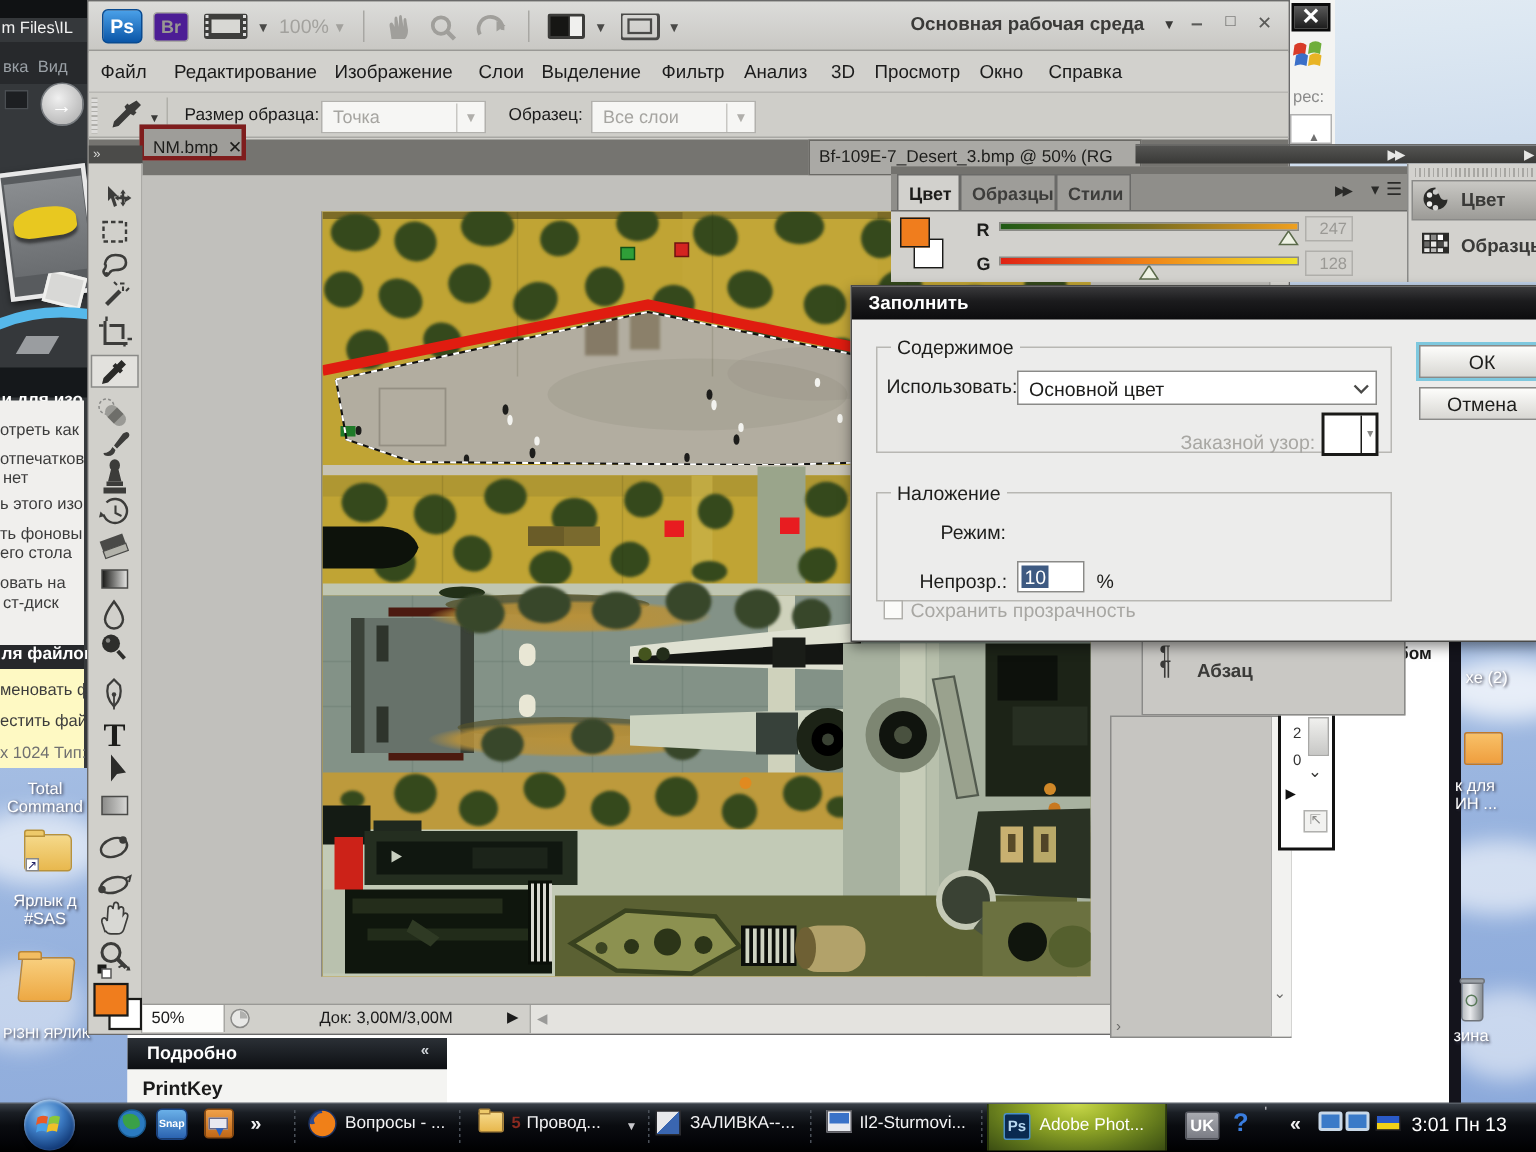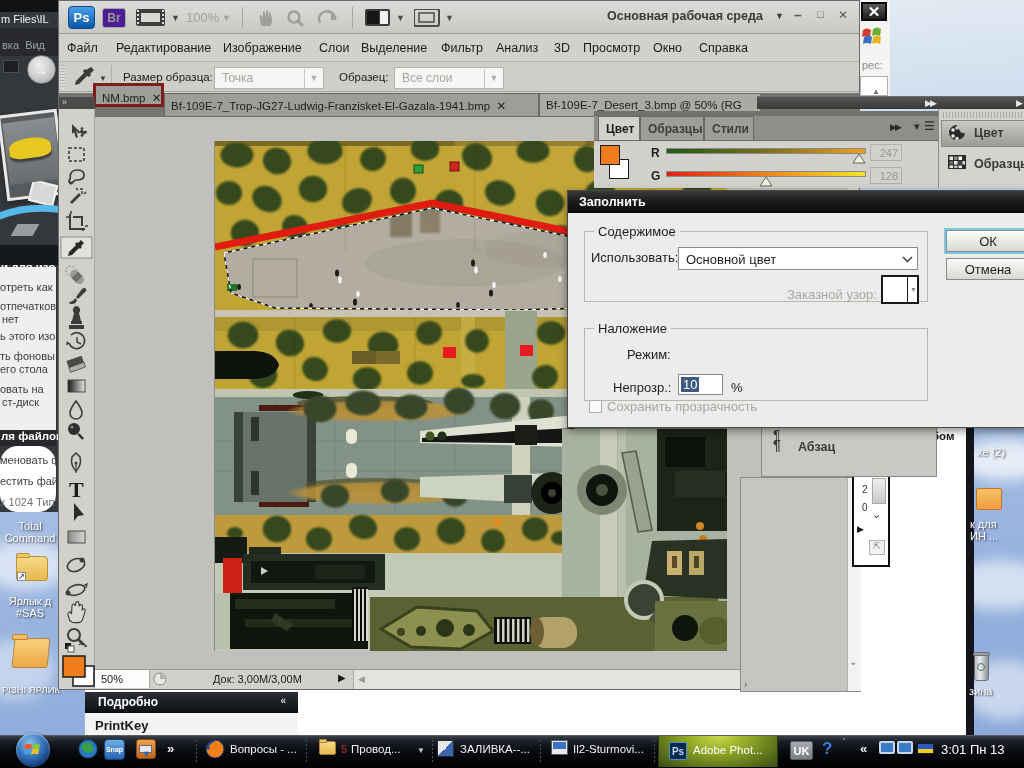--- a/index.html
+++ b/index.html
@@ -48,21 +48,21 @@
       <div class="abs" style="left:0;top:14px;white-space:nowrap;">отреть как</div>
       <div class="abs" style="left:0;top:33px;white-space:nowrap;">отпечатков</div>
       <div class="abs" style="left:2px;top:46px;white-space:nowrap;">нет</div>
       <div class="abs" style="left:0;top:63px;white-space:nowrap;">ь этого изо</div>
       <div class="abs" style="left:0;top:83px;white-space:nowrap;">ть фоновы</div>
       <div class="abs" style="left:0;top:96px;white-space:nowrap;">его стола</div>
       <div class="abs" style="left:0;top:116px;white-space:nowrap;">овать на</div>
       <div class="abs" style="left:2px;top:129px;white-space:nowrap;">ст-диск</div>
     </div>
     <div class="abs" style="left:0;top:430px;width:56px;height:16px;background:#26282b;color:#fff;font-size:11.5px;font-weight:bold;padding-left:1px;white-space:nowrap;">ля файлов</div>
-    <div class="abs" style="left:0;top:446px;width:56px;height:66px;background:#ffffff;color:#3c3c3c;font-size:11px;border-radius:18px;">
+    <div class="abs" style="left:0;top:446px;width:56px;height:66px;background:#fef9c3;color:#3c3c3c;font-size:11px;">
       <div class="abs" style="left:0;top:8px;white-space:nowrap;">меновать ф</div>
       <div class="abs" style="left:0;top:29px;white-space:nowrap;">естить фай</div>
       <div class="abs" style="left:0;top:50px;color:#707070;white-space:nowrap;">х 1024 Тип:</div>
     </div>
   </div>
 
   <div class="abs" style="left:0;top:520px;width:60px;color:#fff;font-size:11px;text-align:center;text-shadow:1px 1px 2px #334;">Total<br>Command</div>
   <div class="abs" style="left:16px;top:556px;width:32px;height:25px;background:linear-gradient(180deg,#f5d98a,#e8b84e);border:1px solid #b8923a;border-radius:2px 4px 3px 3px;"></div>
   <div class="abs" style="left:16px;top:553px;width:14px;height:5px;background:#edc96a;border:1px solid #b8923a;border-radius:2px 2px 0 0;"></div>
   <div class="abs" style="left:17px;top:572px;width:9px;height:9px;background:#fff;border:1px solid #888;font-size:8px;line-height:8px;color:#226;">↗</div>
@@ -168,21 +168,20 @@
       <span class="abs" style="left:89px;top:1px;width:19px;height:19px;border-left:1px solid #c8c7c3;color:#b0afab;font-size:9px;text-align:center;line-height:19px;">▼</span>
     </div>
     <div class="abs" style="left:280px;top:70px;color:#1b1b1b;font-size:11.5px;">Образец:</div>
     <div class="abs" style="left:335px;top:66px;width:110px;height:22px;background:#f6f6f4;border:1px solid #b2b1ad;">
       <span class="abs" style="left:7px;top:3px;color:#a6a5a1;font-size:12px;">Все слои</span>
       <span class="abs" style="left:89px;top:1px;width:19px;height:19px;border-left:1px solid #c8c7c3;color:#b0afab;font-size:9px;text-align:center;line-height:19px;">▼</span>
     </div>
 
     <div class="abs" style="left:0;top:92px;width:800px;height:24px;background:#757470;"></div>
     <div class="abs" style="left:34px;top:82px;width:71px;height:24px;background:#9e9d99;border:3px solid #7f1d1d;color:#1d1d1b;font-size:11.5px;padding:5px 0 0 6px;">NM.bmp&nbsp;&nbsp;✕</div>
-    <div class="abs" style="left:105px;top:92px;width:375px;height:24px;background:#9e9d99;border:1px solid #6a6965;color:#1d1d1b;font-size:11.5px;padding:5px 0 0 6px;white-space:nowrap;overflow:hidden;">Bf-109E-7_Trop-JG27-Ludwig-Franzisket-El-Gazala-1941.bmp&nbsp;&nbsp;✕</div>
     <div class="abs" style="left:480px;top:92px;width:222px;height:24px;background:#aaa9a5;border:1px solid #6a6965;color:#1d1d1b;font-size:11.5px;padding:5px 0 0 6px;white-space:nowrap;overflow:hidden;">Bf-109E-7_Desert_3.bmp @ 50% (RG</div>
 
     <div class="abs" style="left:0;top:96px;width:36px;height:12px;background:#4b4b49;color:#d8d8d6;font-size:9px;line-height:11px;padding-left:3px;">»</div>
     <div class="abs" style="left:0;top:108px;width:36px;height:582px;background:#d1d0cb;border-right:1px solid #aaa9a5;"></div>
     <svg class="abs" style="left:0;top:108px;" width="36" height="582" viewBox="0 0 36 582">
       <g fill="#3c3c3a" stroke="none">
 
         <path d="M13,15 l7,7 -3,0 2,6 -2,1 -2,-6 -2,2 z"></path>
         <path d="M24,24 l0,-2.2 2.8,2.2 -2.8,2.2 0,-2.2 z M21.2,21.2 l2.2,0 0,2.2 -2.2,0 z"></path>
           <g stroke="#3c3c3a" stroke-width="1.6">

